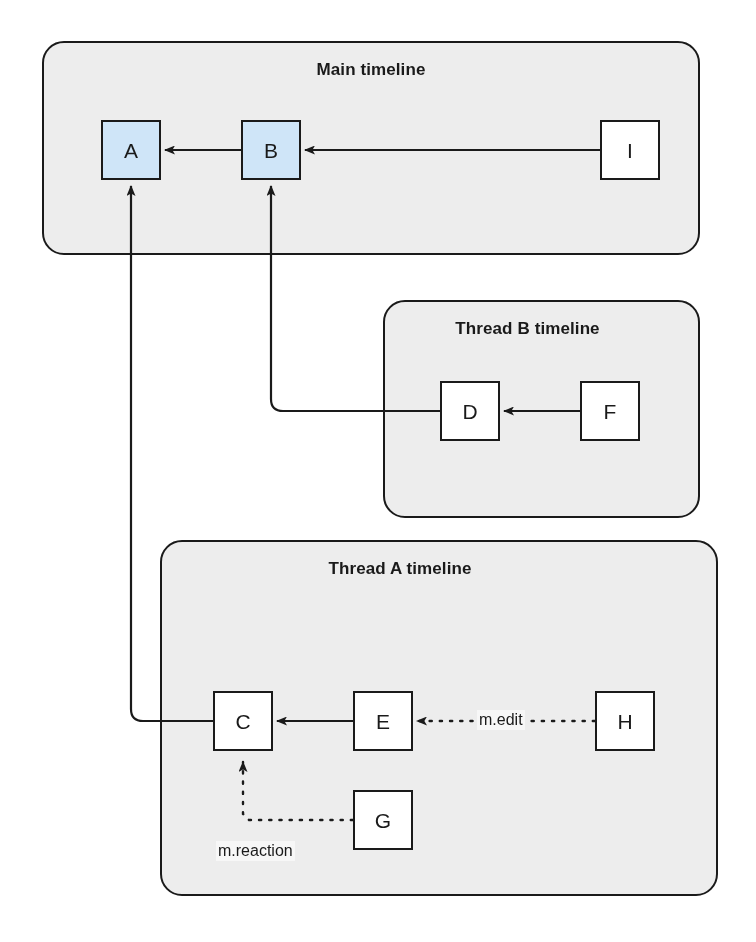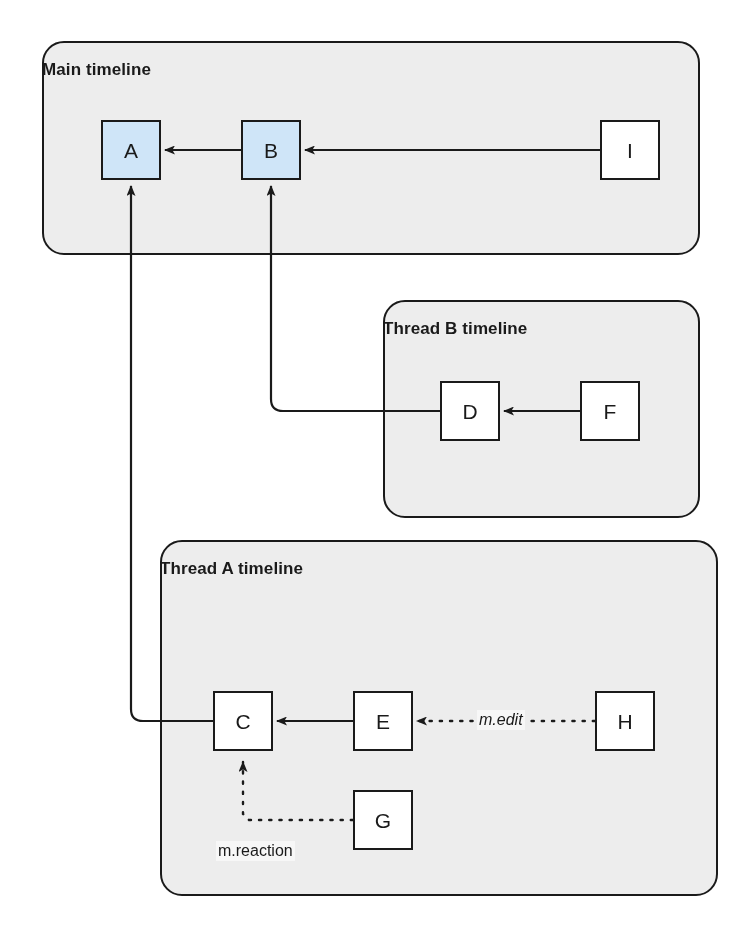--- a/index.html
+++ b/index.html
@@ -29,21 +29,21 @@
     position: absolute;
     background: #ededed;
     border: 2px solid #1a1a1a;
     border-radius: 22px;
     box-sizing: border-box;
   }
   .container-title {
     position: absolute;
     left: 0;
     right: 0;
-    text-align: left;
+    text-align: center;
     font-weight: bold;
     font-size: 17px;
     color: #1a1a1a;
     letter-spacing: 0.1px;
   }
   .node {
     position: absolute;
     box-sizing: border-box;
     border: 2px solid #1a1a1a;
     background: #ffffff;
@@ -71,21 +71,21 @@
 <body>
 
 <div id="canvas">
 
   <div class="container-box" id="box-main" style="left:42px; top:41px; width:658px; height:214px;">
   </div>
   <div class="container-title" style="left:42px; width:658px; top:60px;">Main timeline</div>
 
   <div class="container-box" id="box-threadB" style="left:383px; top:300px; width:317px; height:218px;">
   </div>
-  <div class="container-title" style="left:383px; width:317px; top:319px;">Thread B timeline</div>
+  <div class="container-title" style="left:369px; width:317px; top:319px;">Thread B timeline</div>
 
   <div class="container-box" id="box-threadA" style="left:160px; top:540px; width:558px; height:356px;">
   </div>
   <div class="container-title" style="left:160px; width:480px; top:559px;">Thread A timeline</div>
 
   <svg id="edges" viewBox="0 0 756 942" xmlns="http://www.w3.org/2000/svg">
     <defs>
       <marker id="arrowhead" markerWidth="11" markerHeight="9" refX="10" refY="4.5" orient="auto" markerUnits="userSpaceOnUse">
         <path d="M0,0 L11,4.5 L0,9 L2.6,4.5 Z" fill="#1a1a1a"></path>
       </marker>
@@ -140,17 +140,17 @@
   </div>
 
   <div class="node" style="left:595px; top:691px; width:60px; height:60px;">
     <span>H</span>
   </div>
 
   <div class="node" style="left:353px; top:790px; width:60px; height:60px;">
     <span>G</span>
   </div>
 
-  <div class="edge-label" style="left:477px; top:710px;font-style:italic;">m.edit</div>
+  <div class="edge-label" style="left:477px; top:710px;">m.edit</div>
 
   <div class="edge-label" style="left:216px; top:841px;text-align:center;">m.reaction</div>
 
 </div>
 
 </body></html>

